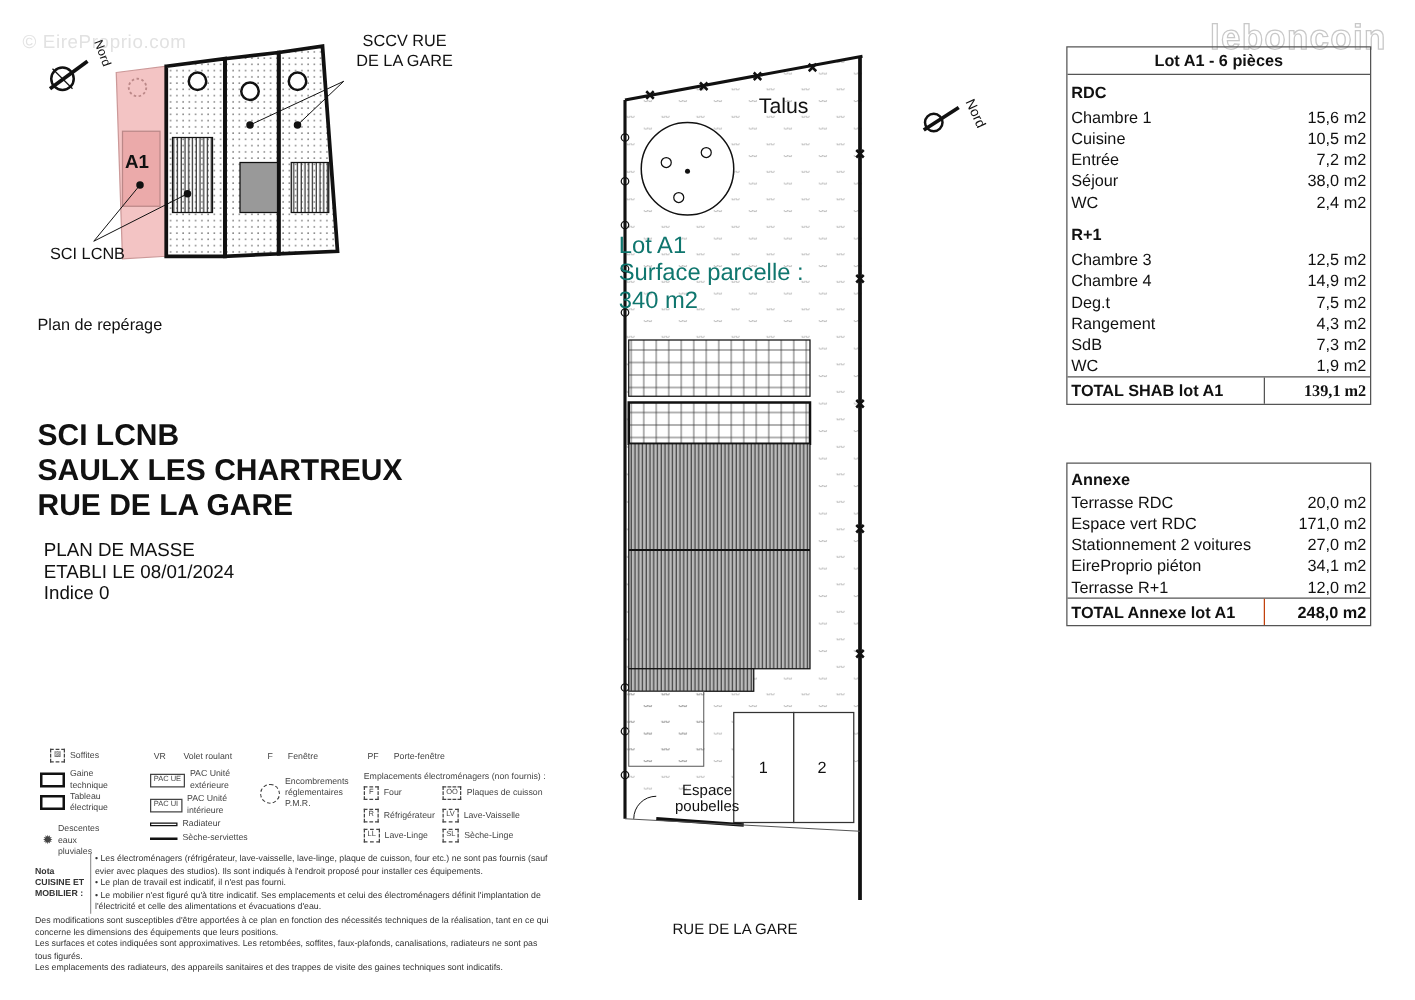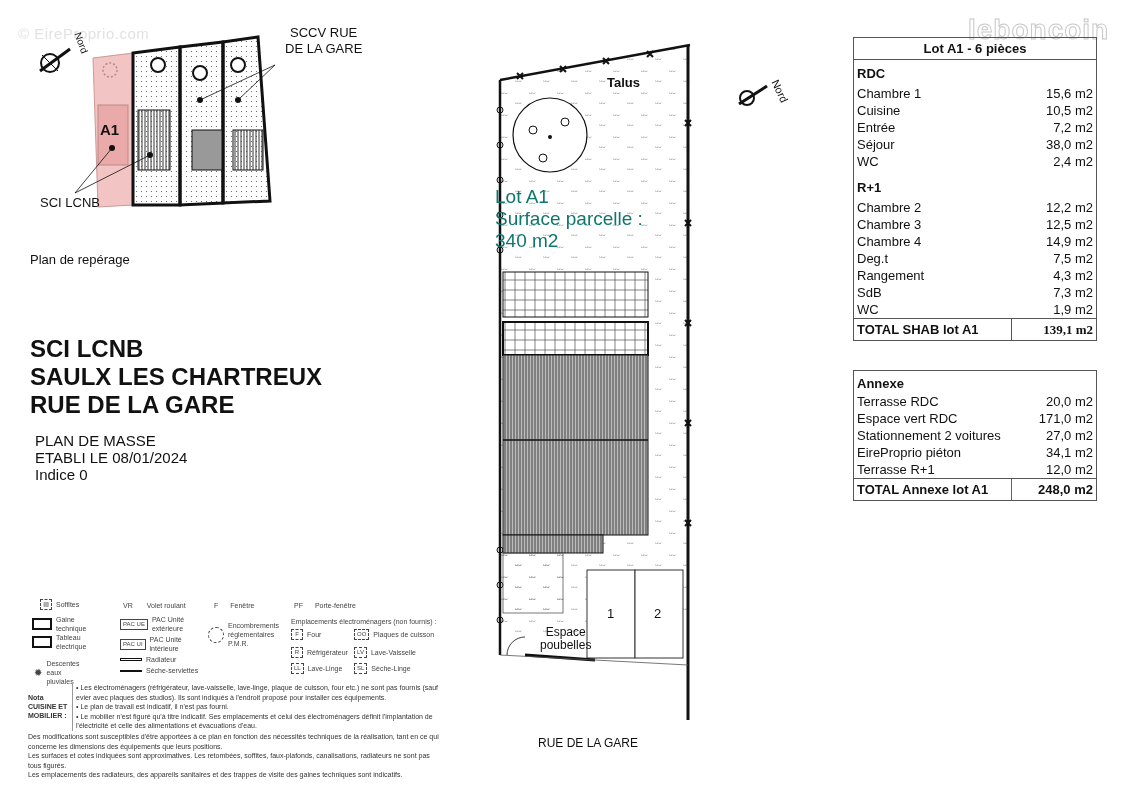--- a/index.html
+++ b/index.html
@@ -282,21 +282,21 @@
   </svg>
   
   <div class="abs" style="left:240px; top:38px;">
     <svg width="40" height="30">
         <circle cx="12" cy="20" r="7" fill="none" stroke="#111" stroke-width="2"></circle>
         <line x1="4" y1="26" x2="32" y2="8" stroke="#111" stroke-width="3"></line>
       </svg>
   </div>
   <div class="abs" style="left:273px; top:45px; font-size:11px; transform:rotate(65deg);">Nord</div>
 
-  <div class="abs" style="left:112px; top:35px; font-size:13px;font-weight:bold;">Talus</div>
+  <div class="abs" style="left:112px; top:35px; font-size:17px;">Talus</div>
   <div class="abs site-text" style="left:0; top:146px; width:200px;">
     <div>Lot A1</div>
     <div>Surface parcelle :</div>
     <div>340 m2</div>
   </div>
   <div class="abs" style="left:112px; top:566px; font-size:13px;">1</div>
   <div class="abs" style="left:159px; top:566px; font-size:13px;">2</div>
   <div class="abs" style="left:45px; top:586px; font-size:12px; line-height:13px; text-align:center;">
     <div>Espace</div>
     <div>poubelles</div>
@@ -322,24 +322,20 @@
   <div class="row">
       <span>Séjour</span>
       <span>38,0 m2</span>
     </div>
   <div class="row">
       <span>WC</span>
       <span>2,4 m2</span>
     </div>
   <div class="section" style="padding-top:10px;">R+1</div>
   <div class="row">
-      <span>Chambre 2</span>
-      <span>12,2 m2</span>
-    </div>
-  <div class="row">
       <span>Chambre 3</span>
       <span>12,5 m2</span>
     </div>
   <div class="row">
       <span>Chambre 4</span>
       <span>14,9 m2</span>
     </div>
   <div class="row">
       <span>Deg.t</span>
       <span>7,5 m2</span>

